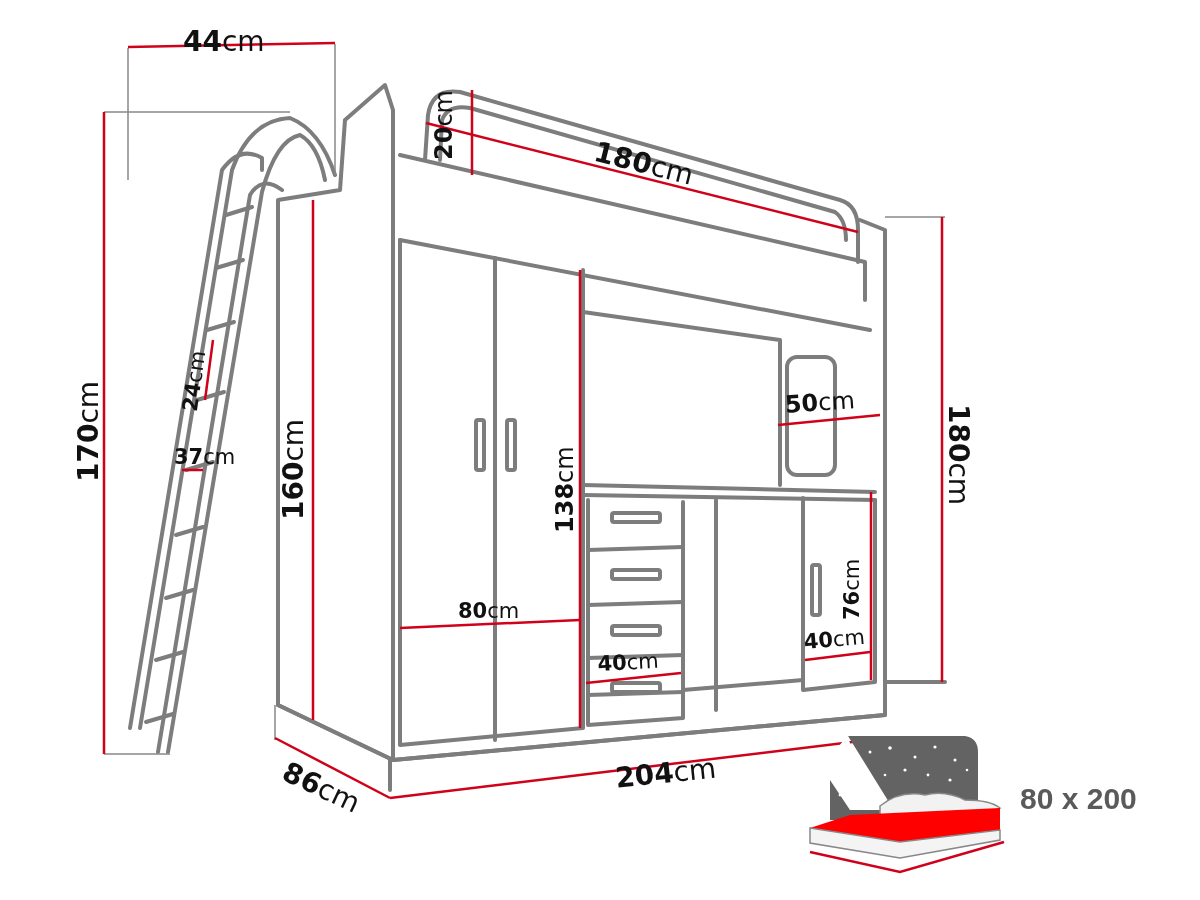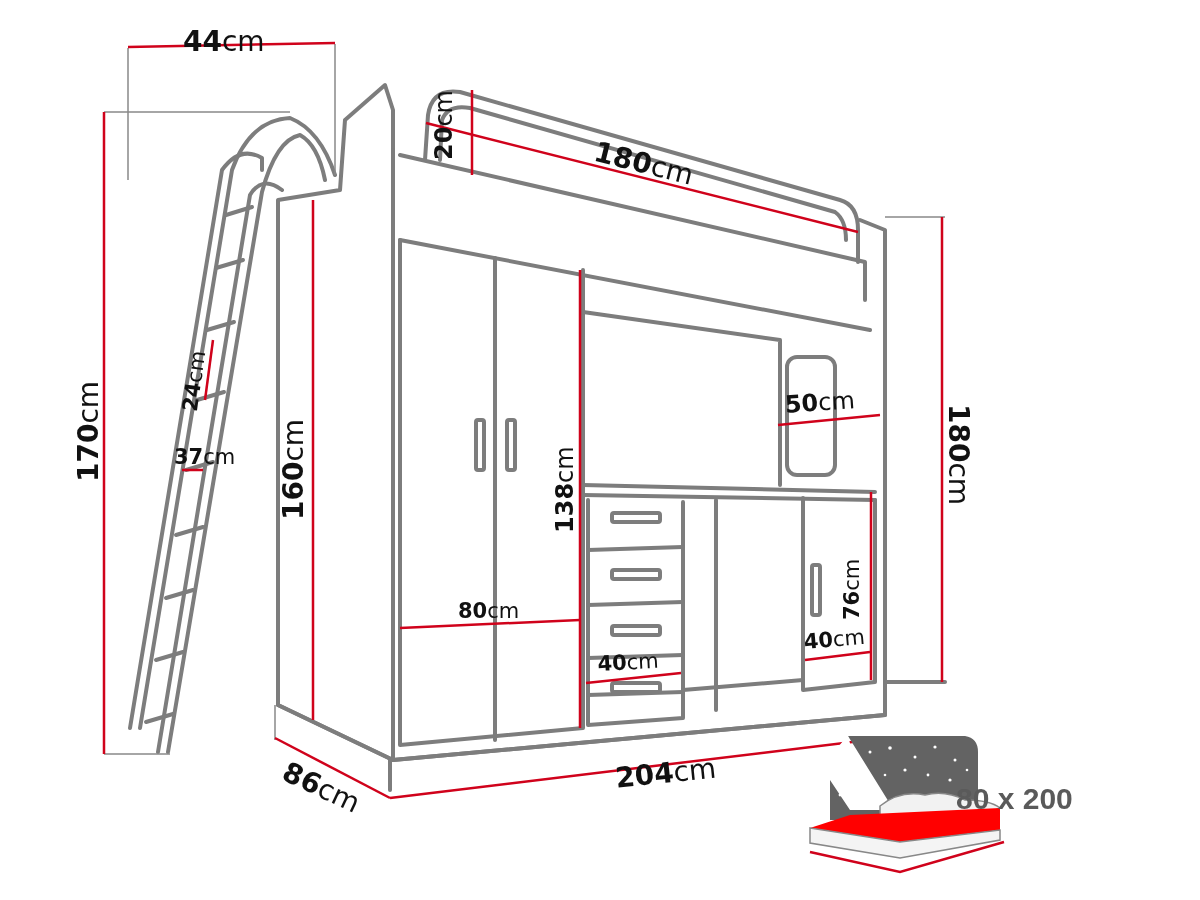--- a/index.html
+++ b/index.html
@@ -4,21 +4,21 @@
 <style>
   html, body { margin: 0; padding: 0; background: #ffffff; }
   body { width: 1200px; height: 900px; position: relative; overflow: hidden; font-family: "Liberation Sans", sans-serif; }
   svg.main { position: absolute; left: 0; top: 0; }
   .lbl { position: absolute; font-family: "DejaVu Sans", sans-serif; color: #111; white-space: nowrap; line-height: 1; }
   .lbl b { font-weight: bold; }
   .lbl .u { font-weight: normal; }
   .big { font-size: 28px; }
   .mid { font-size: 24px; }
   .sm { font-size: 21px; }
-  .mattress-label { position: absolute; left: 956px; top: 782px; font-family: "Liberation Sans", sans-serif; font-weight: bold; font-size: 30px; color: #5a5a5a; white-space: nowrap; text-align: right; }
+  .mattress-label { position: absolute; left: 1020px; top: 782px; font-family: "Liberation Sans", sans-serif; font-weight: bold; font-size: 30px; color: #5a5a5a; white-space: nowrap; text-align: right; }
 </style>
 </head>
 <body>
 
 <svg class="main" width="1200" height="900" viewBox="0 0 1200 900" xmlns="http://www.w3.org/2000/svg">
   <g fill="none" stroke="#7d7d7d" stroke-width="4" stroke-linejoin="round" stroke-linecap="round">
 
     <g>
       <path d="M130 728 L222 170 Q240 145 262 158 L262 170"></path>
       <path d="M158 752 L250 195 Q262 175 282 190"></path>

